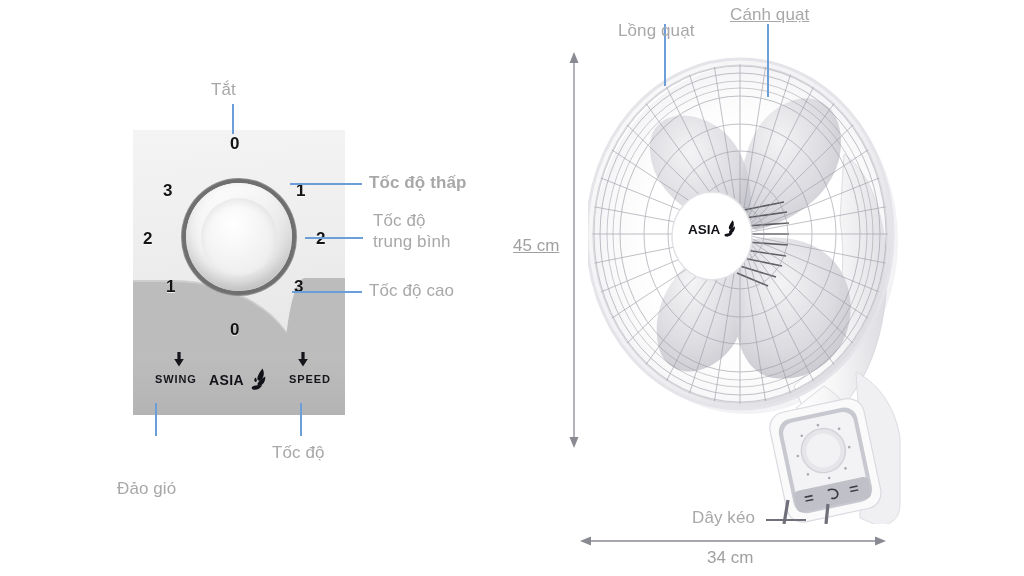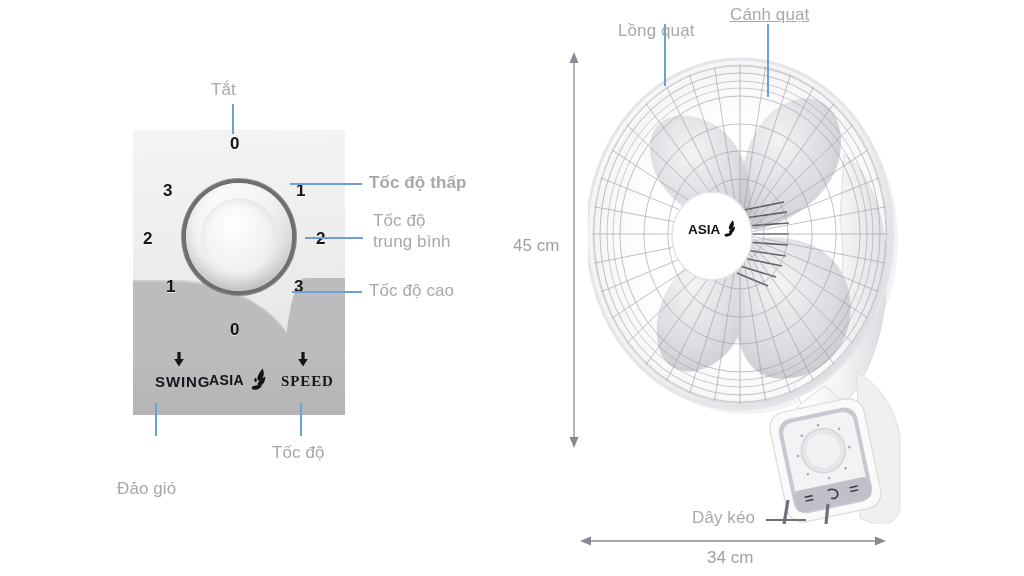--- a/index.html
+++ b/index.html
@@ -79,21 +79,21 @@
     color:#141414;
     font-weight:bold;
     font-size:17px;
     font-family:"Liberation Sans","DejaVu Sans",sans-serif;
     text-shadow:0 1px 0 rgba(255,255,255,.7);
   }
   .blabel{
     position:absolute;
     color:#15151c;
     font-weight:bold;
-    font-size:15px;
+    font-size:11px;
     letter-spacing:.9px;
     font-family:"Liberation Sans","DejaVu Sans",sans-serif;
   }
   .arrowdn{
     position:absolute;width:12px;height:15px;
   }
   .asiamark{
     position:absolute;
     display:flex;align-items:center;
     color:#111118;font-weight:bold;font-size:14px;letter-spacing:.4px;
@@ -138,21 +138,21 @@
       </svg>
     </div>
     <div class="blabel" style="left:22px;top:243px;">SWING</div>
 
     <div class="arrowdn" style="left:164px;top:222px;">
       <svg viewBox="0 0 12 15" width="12" height="15">
         <rect x="4.4" y="0" width="3.2" height="8" fill="#15151c"></rect>
         <polygon points="1.2,7 10.8,7 6,14.4" fill="#15151c"></polygon>
       </svg>
     </div>
-    <div class="blabel" style="left:148px;top:243px;font-family:Liberation Serif, serif;">SPEED</div>
+    <div class="blabel" style="left:156px;top:243px;">SPEED</div>
 
     <div class="asiamark" style="left:76px;top:238px;">
       <span>ASIA</span>
       <svg width="26" height="26" viewBox="0 0 26 26" style="margin-left:-1px;margin-top:-2px;">
         <path d="M19.5 2.5 C21.5 6 21.3 10 19 13 C17.6 14.8 16 15.2 15 14.3 C14 13.4 14.2 11.2 15.5 8.8 C16.6 6.6 18 4.2 19.5 2.5 Z" fill="#111118"></path>
         <path d="M22.2 10.5 C22.6 14.4 20.9 17.8 18 19.3 C16.3 20.2 14.9 19.8 14.6 18.6 C14.3 17.3 15.5 15.6 17.5 14 C19.1 12.7 20.8 11.4 22.2 10.5 Z" fill="#111118"></path>
         <path d="M19.2 19.6 C17 22.8 13.6 24.4 10.7 23.7 C9 23.3 8.3 22.1 9 21.1 C9.8 20 12 19.4 14.6 19.3 C16.4 19.2 18 19.3 19.2 19.6 Z" fill="#111118"></path>
         <path d="M12.6 11.5 C11.3 12.6 10.9 14.2 11.6 15.3 C12.1 16.1 13 16.2 13.5 15.6 C14.1 14.9 13.9 13.4 13.1 12.2 C12.9 11.9 12.7 11.7 12.6 11.5 Z" fill="#111118"></path>
       </svg>
     </div>
@@ -343,21 +343,21 @@
 
   <div class="anno" style="left:618px;top:4px;margin-top:16px;">Lồng quạt</div>
   <div class="anno" style="left:730px;top:4px;text-decoration:underline;">Cánh quạt</div>
   <div class="anno" style="left:692px;top:507px;">Dây kéo</div>
 
   <svg class="dimv" style="left:563px;top:50px;" width="22" height="400">
     <line x1="11" y1="10" x2="11" y2="390" stroke="#8a8a92" stroke-width="1.3"></line>
     <polygon points="11,2 6.5,13 15.5,13" fill="#8a8a92"></polygon>
     <polygon points="11,398 6.5,387 15.5,387" fill="#8a8a92"></polygon>
   </svg>
-  <div class="dimtext" style="left:513px;top:236px;">45 cm</div>
+  <div class="dimtext" style="left:513px;top:236px;text-decoration:underline;">45 cm</div>
 
   <svg class="dimh" style="left:578px;top:531px;" width="310" height="20">
     <line x1="10" y1="10" x2="300" y2="10" stroke="#8a8a92" stroke-width="1.3"></line>
     <polygon points="2,10 13,5.5 13,14.5" fill="#8a8a92"></polygon>
     <polygon points="308,10 297,5.5 297,14.5" fill="#8a8a92"></polygon>
   </svg>
   <div class="dimtext" style="left:707px;top:548px;">34 cm</div>
 
 </div>
 

